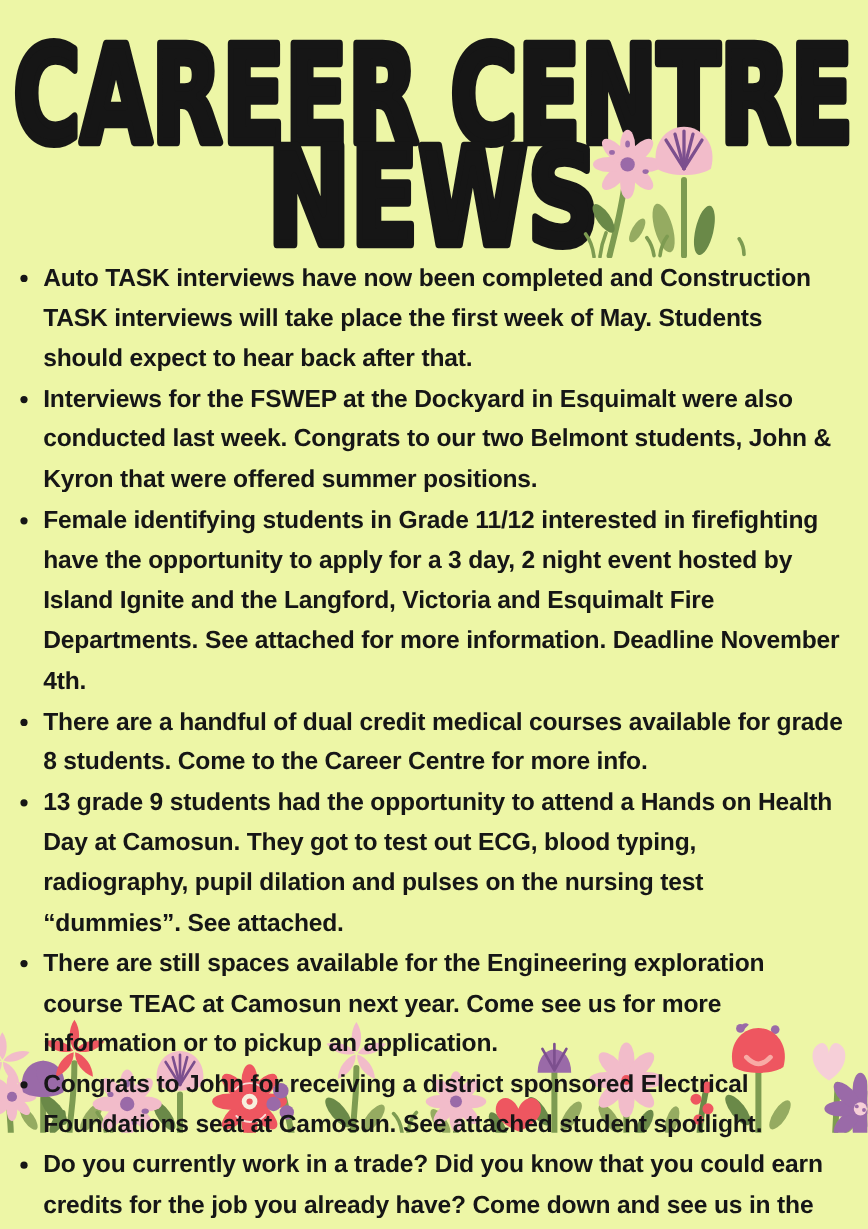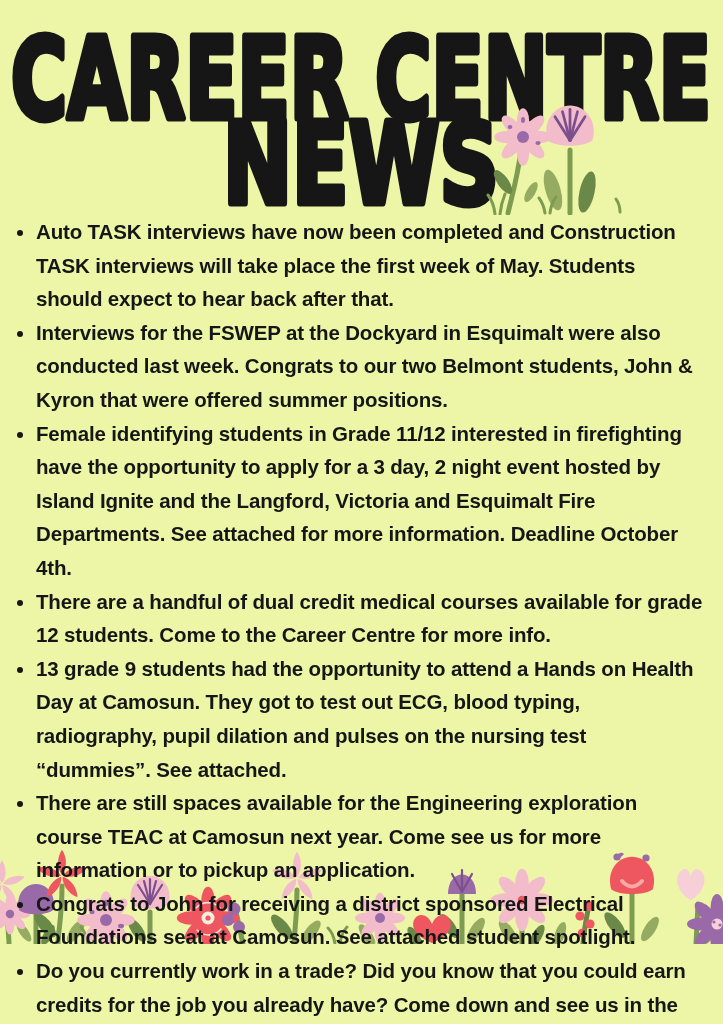--- a/index.html
+++ b/index.html
@@ -113,22 +113,22 @@
       <path d="M545,213 C544,206 542,202 539,198" class="s-green-thin"></path>
       <path d="M550,213 C551,205 553,201 556,197" class="s-green-thin"></path>
       <path d="M620,212 C620,206 618,202 616,199" class="s-green-thin"></path>
     </g>
   </svg>
 
   <div class="content">
     <ul class="news">
       <li>Auto TASK interviews have now been completed and Construction TASK interviews will take place the first week of May. Students should expect to hear back after that.</li>
       <li>Interviews for the FSWEP at the Dockyard in Esquimalt were also conducted last week. Congrats to our two Belmont students, John &amp; Kyron that were offered summer positions.</li>
-      <li>Female identifying students in Grade 11/12 interested in firefighting have the opportunity to apply for a 3 day, 2 night event hosted by Island Ignite and the Langford, Victoria and Esquimalt Fire Departments. See attached for more information. Deadline October 4th.</li>
-      <li>There are a handful of dual credit medical courses available for grade 12 students. Come to the Career Centre for more info.</li>
+      <li>Female identifying students in Grade 11/12 interested in firefighting have the opportunity to apply for a 3 day, 2 night event hosted by Island Ignite and the Langford, Victoria and Esquimalt Fire Departments. See attached for more information. Deadline November 4th.</li>
+      <li>There are a handful of dual credit medical courses available for grade 8 students. Come to the Career Centre for more info.</li>
       <li>13 grade 9 students had the opportunity to attend a Hands on Health Day at Camosun. They got to test out ECG, blood typing, radiography, pupil dilation and pulses on the nursing test “dummies”. See attached.</li>
       <li>There are still spaces available for the Engineering exploration course TEAC at Camosun next year. Come see us for more information or to pickup an application.</li>
       <li>Congrats to John for receiving a district sponsored Electrical Foundations seat at Camosun. See attached student spotlight.</li>
       <li>Do you currently work in a trade? Did you know that you could earn credits for the job you already have? Come down and see us in the Career Centre for more information</li>
     </ul>
   </div>
 
   <svg class="flower-border" viewBox="0 0 723 112">
 
     <g>

